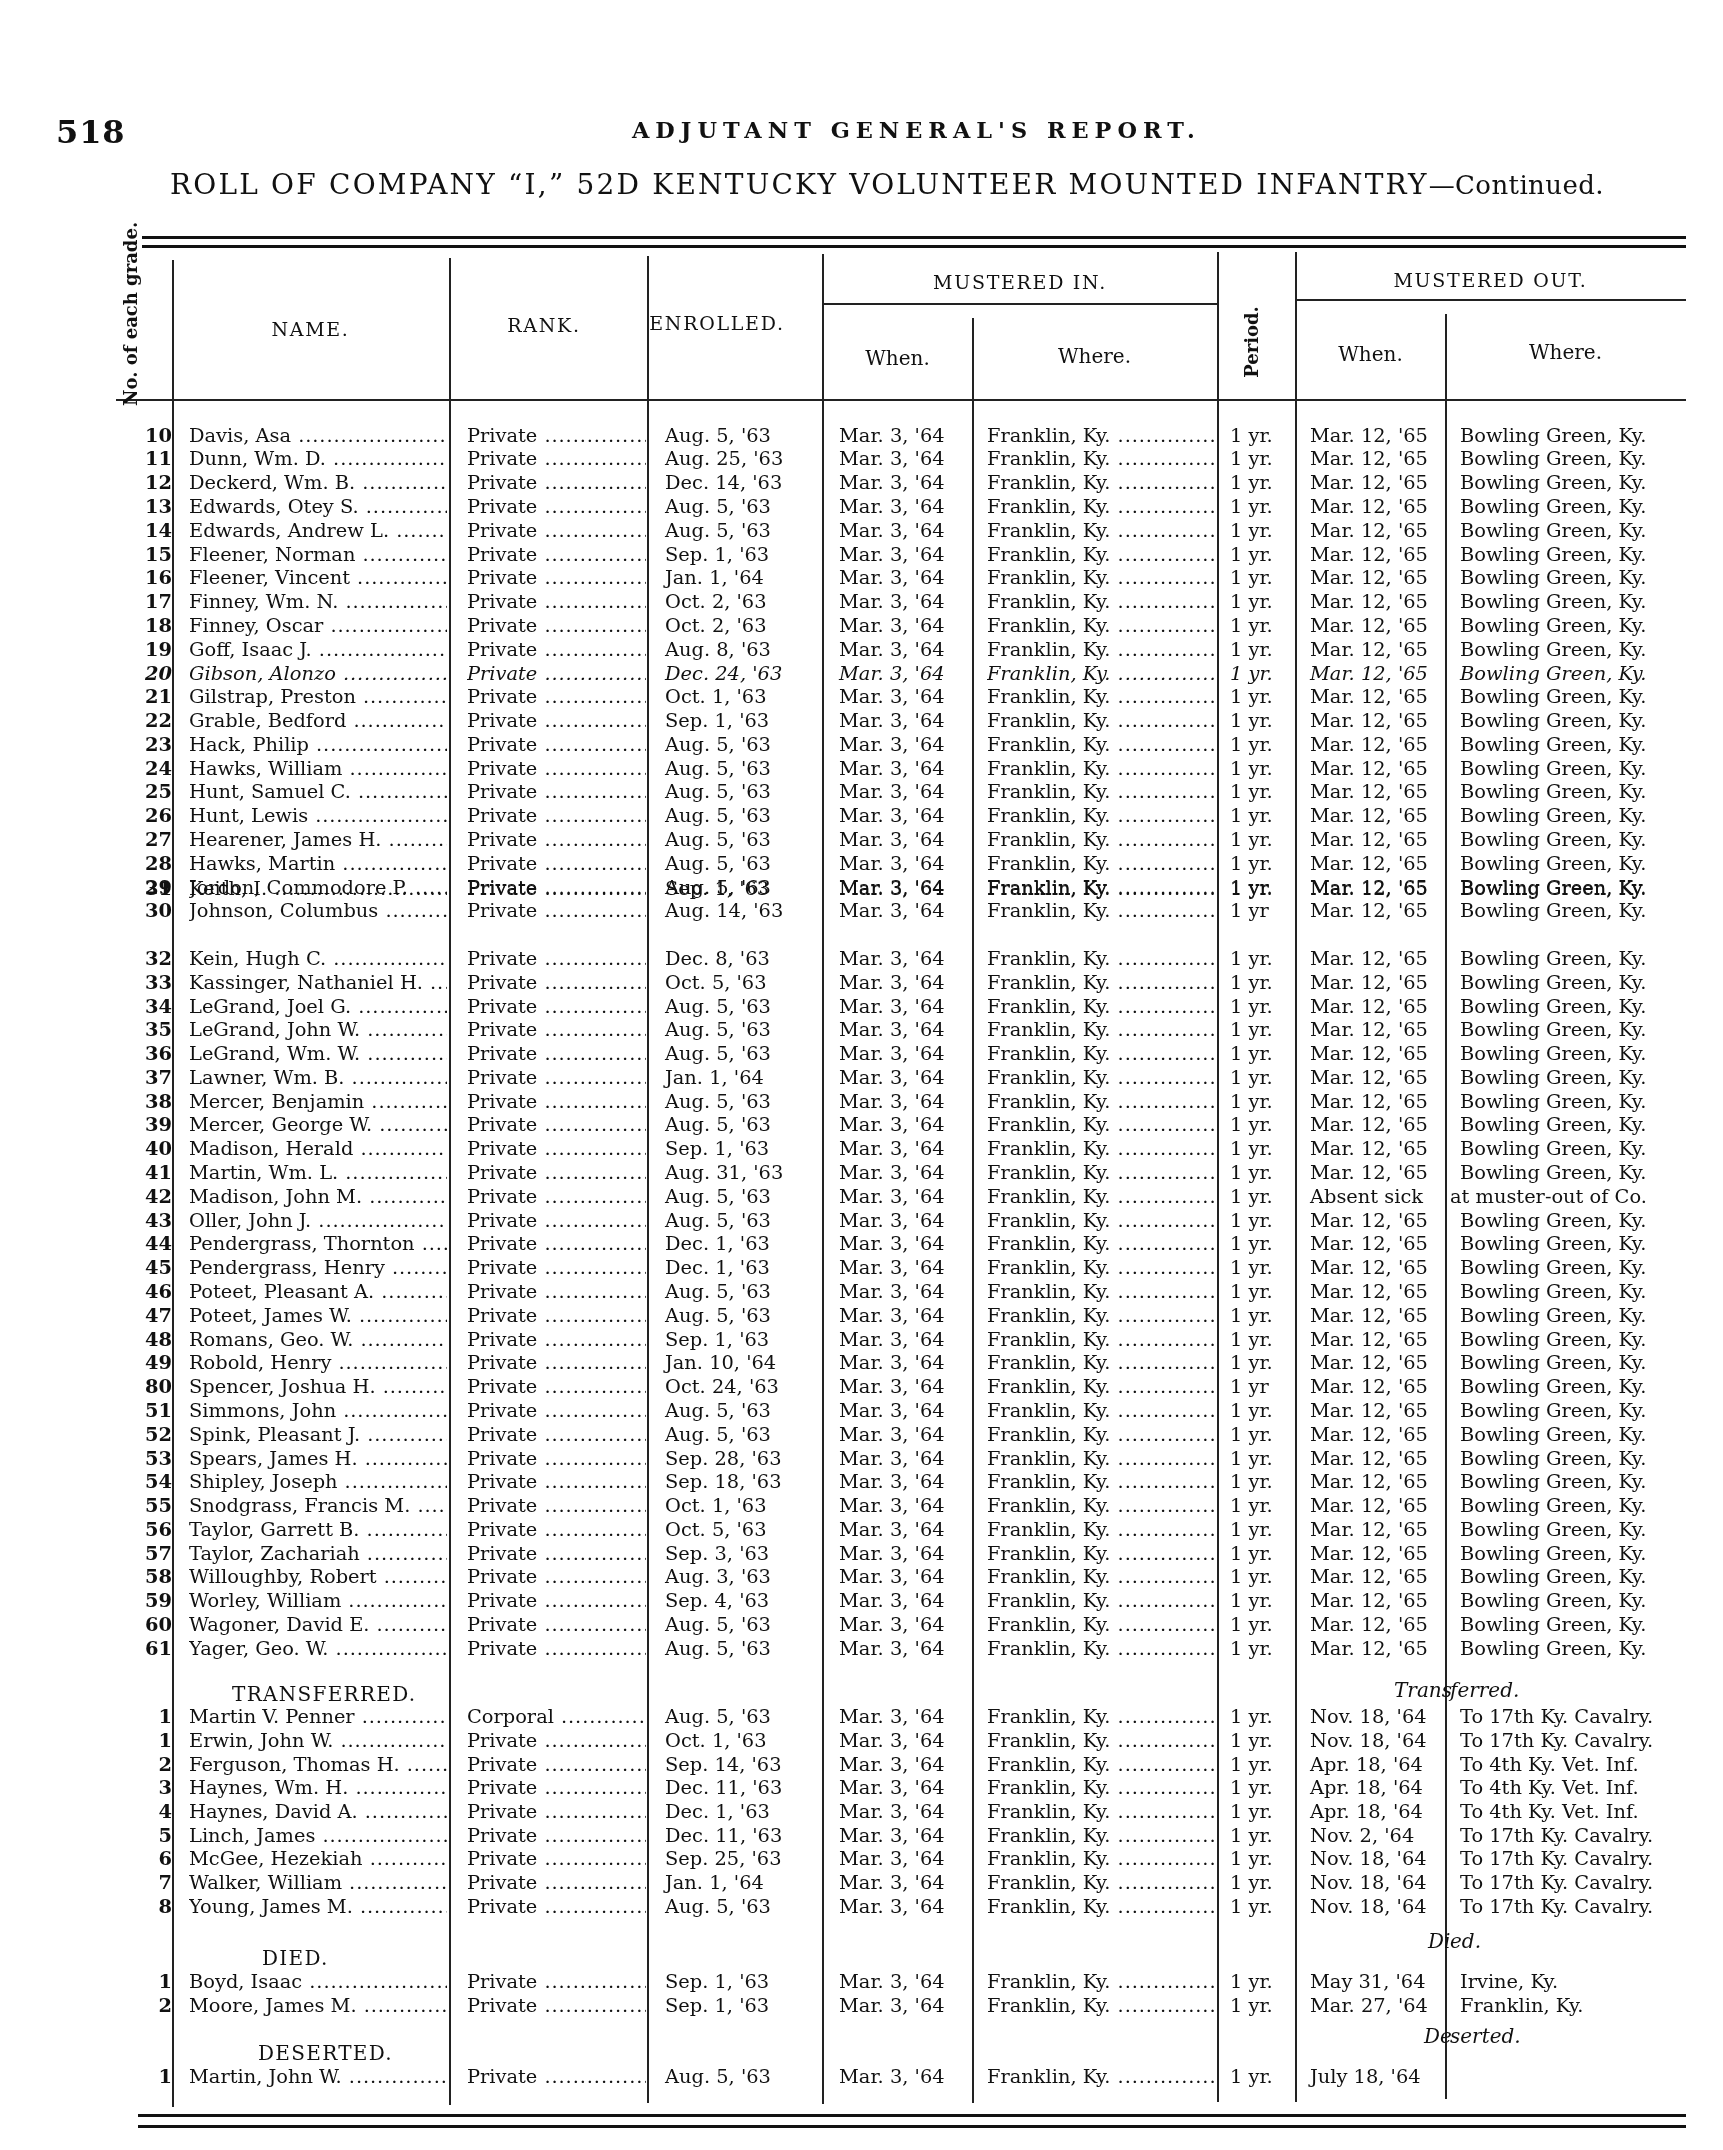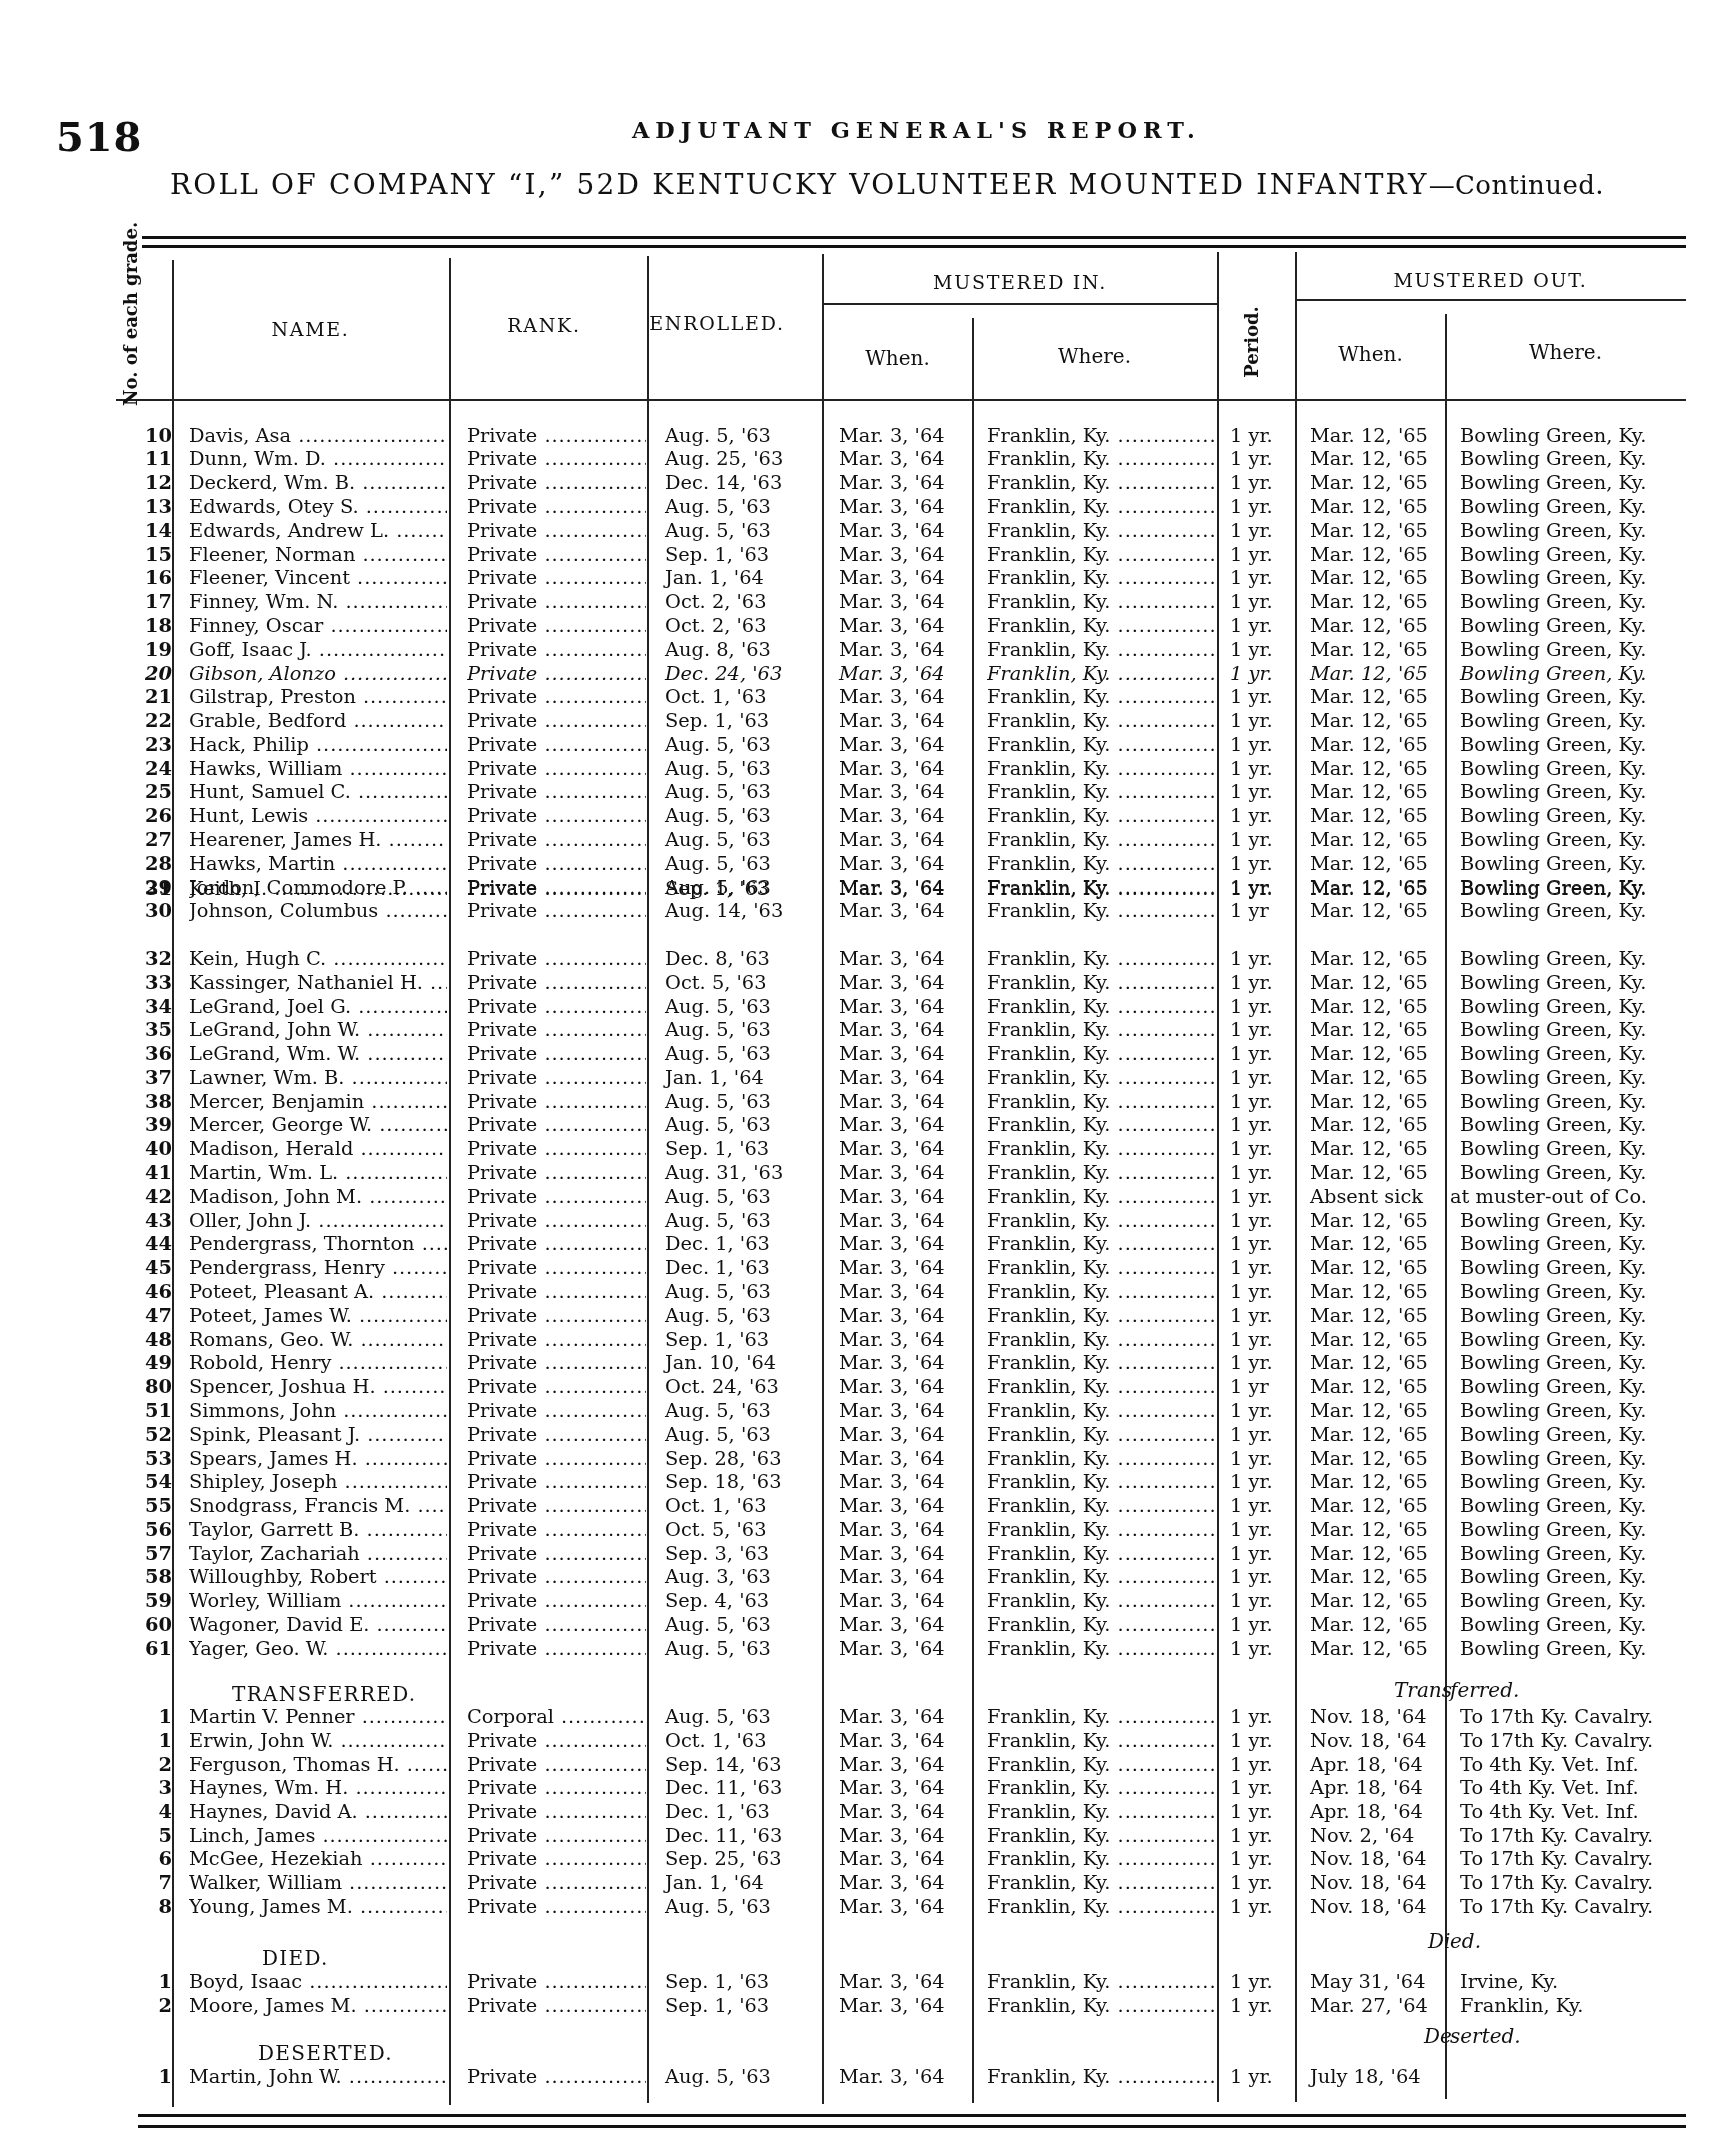--- a/index.html
+++ b/index.html
@@ -1,19 +1,19 @@
 <!DOCTYPE html>
 <html style="font-size:6.9px"><head>
 <meta charset="utf-8">
 <style>
   html, body { margin:0; padding:0; background:#ffffff; }
   body { width:1724px; height:2267px; position:relative; overflow:hidden;
          font-family:"DejaVu Serif","Liberation Serif",serif; color:#111; }
   .abs { position:absolute; }
-  .pagenum { left:56px; top:113px; font-size:40px; font-weight:bold; letter-spacing:0.9px; }
+  .pagenum { left:56px; top:113px; font-size:32px; font-weight:bold; letter-spacing:0.9px; }
   .runhead { left:632px; top:117px; font-size:22.4px; letter-spacing:6px; font-weight:bold; }
   .subtitle { left:170px; top:168px; font-size:28px; letter-spacing:2.2px; white-space:nowrap; }
   .subtitle .cont { letter-spacing:0.4px; font-size:26px; }
   .rule { left:142px; width:1544px; background:#111; height:3.9px; }
   .vline { width:1.7px; background:#222; }
   .hline { height:2.2px; background:#222; }
   .hdr { font-size:19px; letter-spacing:1.7px; text-align:center; }
   .sub { font-size:20px; text-align:center; }
   .rot { transform:rotate(-90deg); transform-origin:center; white-space:nowrap; text-align:center; }
   .row { position:absolute; left:0; width:1724px; height:24px; font-size:19.4px; white-space:nowrap; }

